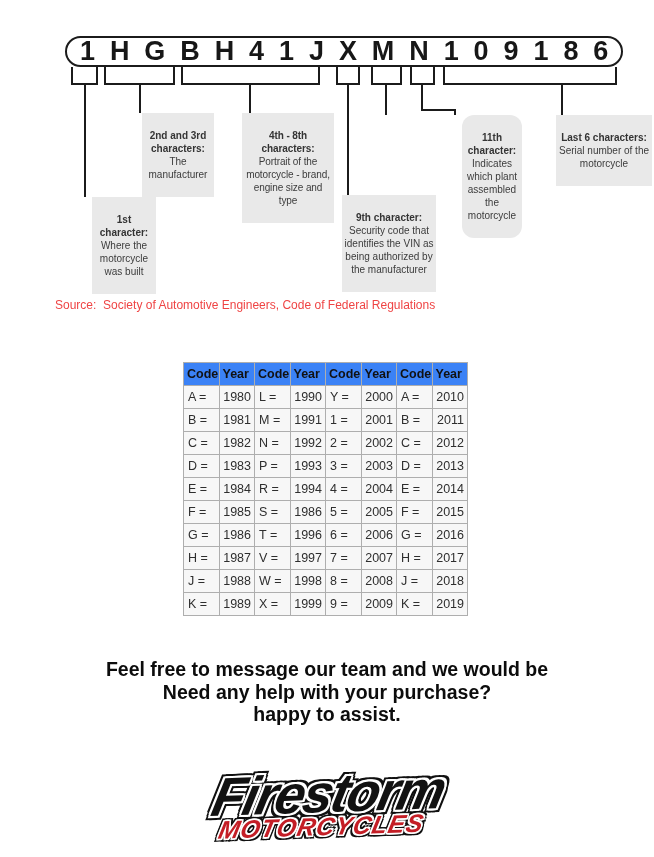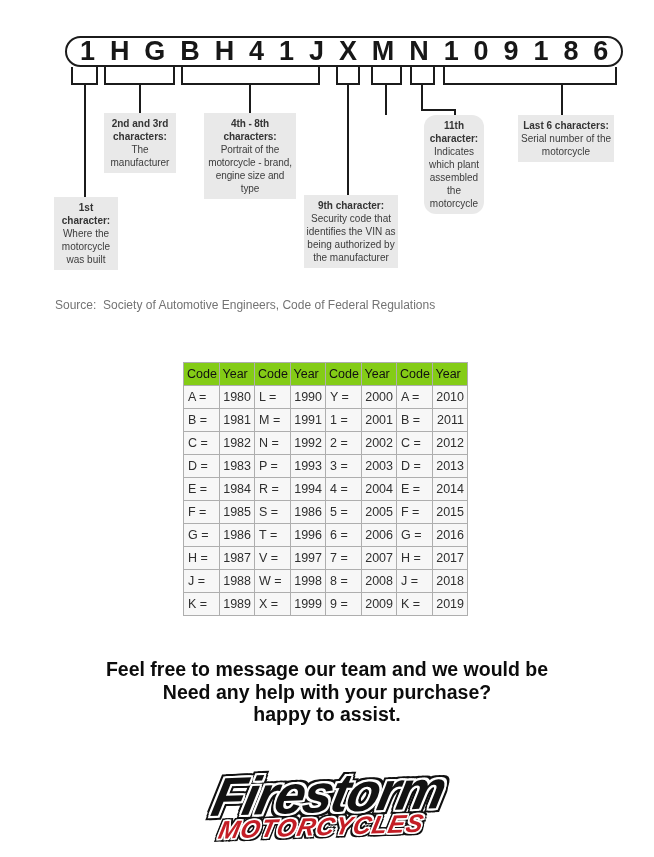--- a/index.html
+++ b/index.html
@@ -62,60 +62,61 @@
   .vG  { left: 561px; top: 85px; width: 2px; height: 30px; }
 
   
   .gbox {
     position: absolute;
     background: #e9e9e9;
     color: #3c3c3c;
     font-size: 10px;
     line-height: 1.3;
     text-align: center;
-    padding: 4px 2px;
+    padding: 16px 2px;
+    margin-left: 38px;
   }
   .gbox b { display: block; color: #343434; }
   .g1 { left: 54px;  top: 197px; width: 64px; }
   .g2 { left: 104px; top: 113px; width: 72px; }
   .g3 { left: 204px; top: 113px; width: 92px; letter-spacing: -0.1px; }
   .g4 { left: 304px; top: 195px; width: 94px; }
   .g5 { left: 356px; top: 115px; width: 58px; }
   .g6 { left: 424px; top: 115px; width: 60px; border-radius: 12px; }
   .g7 { left: 518px; top: 115px; width: 96px; }
 
   
   .source-note {
     position: absolute;
     left: 55px; top: 298px;
     font-size: 12px;
-    color: #737373;
+    color: #ef4444;
   }
 
   
   .year-table {
     position: absolute;
     left: 183px; top: 362px;
     border-collapse: collapse;
     table-layout: fixed;
     width: 285px;
   }
   .year-table th, .year-table td {
     border: 1px solid #aeaeae;
     height: 23px;
     font-size: 12.5px;
     overflow: hidden;
     white-space: nowrap;
   }
   .year-table th {
-    font-weight: normal;
+    font-weight: bold;
     color: #111111;
     text-align: left;
     padding-left: 3px;
-    background: #84cc16;
+    background: #3b82f6;
   }
   .year-table td { background: #f7f7f7; color: #2e2e2e; }
   .year-table td.code { text-align: left;  padding-left: 4px; width: 37px; }
   .year-table td.year { text-align: right; padding-right: 3px; width: 34px; }
 
   
   .help-block {
     position: absolute;
     left: 0; top: 658px;
     width: 654px;

